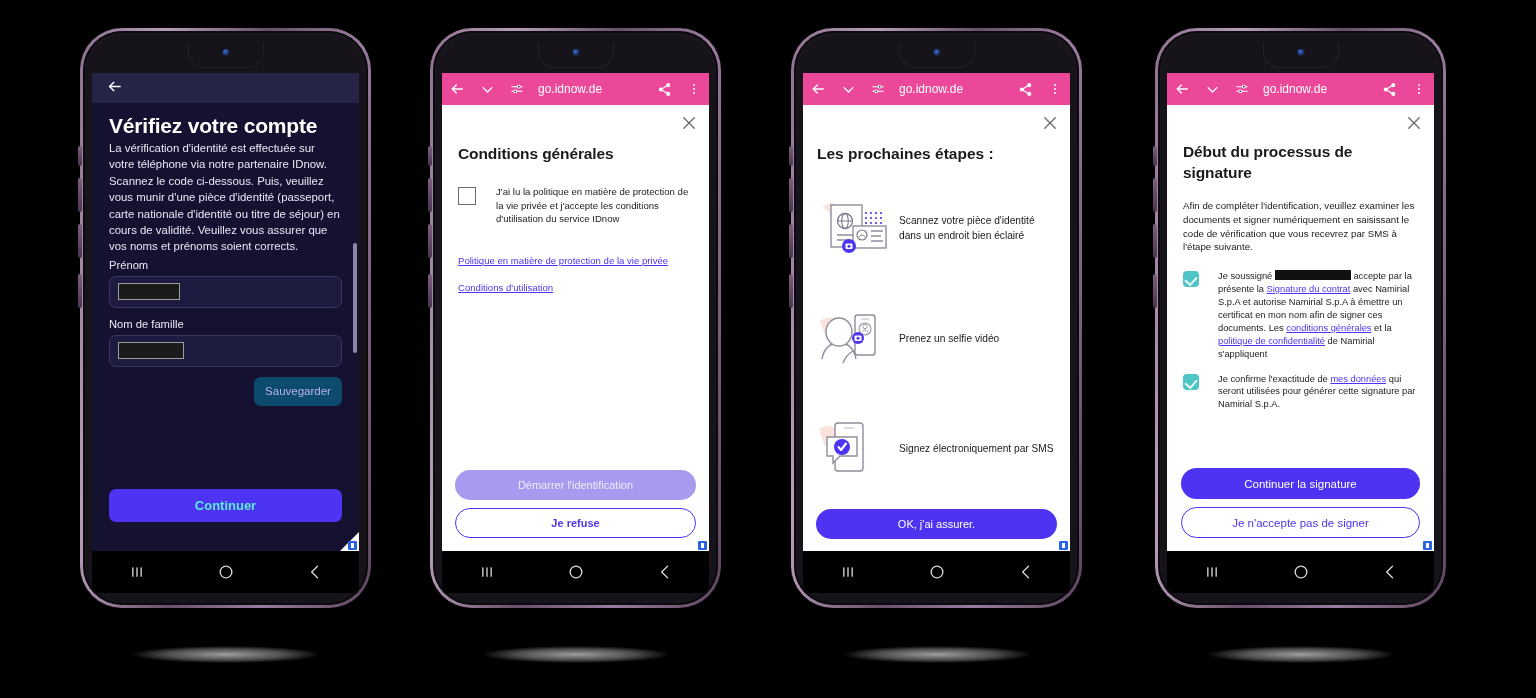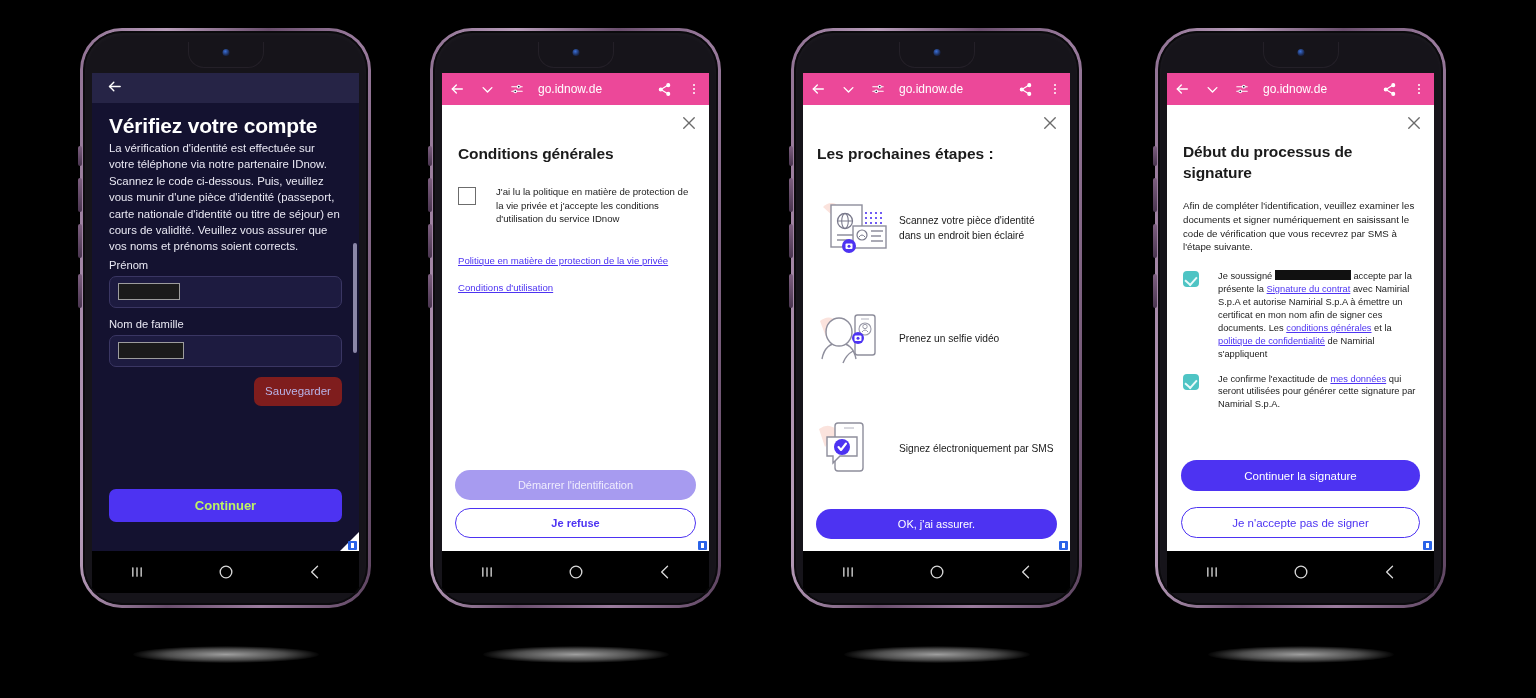--- a/index.html
+++ b/index.html
@@ -100,28 +100,28 @@
   .app1 p.intro { font-size: 11.4px; line-height: 16.4px; color:#e9e8f3; margin-bottom: 4px;}
   .app1 label.fl { display:block; font-size:11.2px; color:#e9e8f3; margin: 4px 0 5px; }
   .app1 .field {
     height: 32px; border-radius: 7px; background:#1d1b40; border:1px solid #3a3663;
     display:flex; align-items:center; padding-left:8px; margin-bottom: 10px;
   }
   .redact { background:#1b1b1b; border:1px solid #9d9d9d; height:17px; }
   .redact.w1 { width: 62px; }
   .redact.w2 { width: 66px; }
   .btn-save {
-    margin-left:auto; width:88px; height:29px; border-radius:7px; background:#7f1d1d;
+    margin-left:auto; width:88px; height:29px; border-radius:7px; background:#0c4a6e;
     color:#b9b4e8; font-size:11.5px; display:flex; align-items:center; justify-content:center;
     font-family:"Liberation Sans",sans-serif; border:none;
   }
   .row-right { display:flex; }
   .btn-continue {
     position:absolute; left:17px; right:17px; bottom:30px; height:33px; border-radius:7px;
-    background:#4d33f2; color:#bef264; font-size:13px; font-weight:700;
+    background:#4d33f2; color:#5eead4; font-size:13px; font-weight:700;
     display:flex; align-items:center; justify-content:center; border:none;
     font-family:"Liberation Sans",sans-serif;
   }
   .scrollbar-v {
     position:absolute; right:2px; top:140px; width:4px; height:110px;
     background:#8b87a8; border-radius:2px;
   }
 
   
   .chrome-bar {
@@ -592,21 +592,21 @@
               <span class="t"><span>Je soussigné</span> <span class="inline-redact"></span> <span>accepte par la présente la</span> <a class="lnk" href="#">Signature du contrat</a> <span>avec Namirial S.p.A et autorise Namirial S.p.A à émettre un certificat en mon nom afin de signer ces documents. Les</span> <a class="lnk" href="#">conditions générales</a> <span>et la</span> <a class="lnk" href="#">politique de confidentialité</a> <span>de Namirial s'appliquent</span></span>
             </div>
 
             <div class="cb4">
               <span class="cb-checked"></span>
               <span class="t"><span>Je confirme l'exactitude de</span> <a class="lnk" href="#">mes données</a> <span>qui seront utilisées pour générer cette signature par Namirial S.p.A.</span></span>
             </div>
           </div>
 
           <div class="s4-actions">
-            <button class="btn-pill solid" style="margin-bottom:16px">Continuer la signature</button>
+            <button class="btn-pill solid" style="margin-bottom:8px">Continuer la signature</button>
             <button class="btn-pill outline" style="font-weight:400">Je n'accepte pas de signer</button>
           </div>
           <div class="corner-flag">
             <div class="tri"></div>
               <div class="sq"></div>
           </div>
         </div>
       </div>
 
       <div class="navbar">

